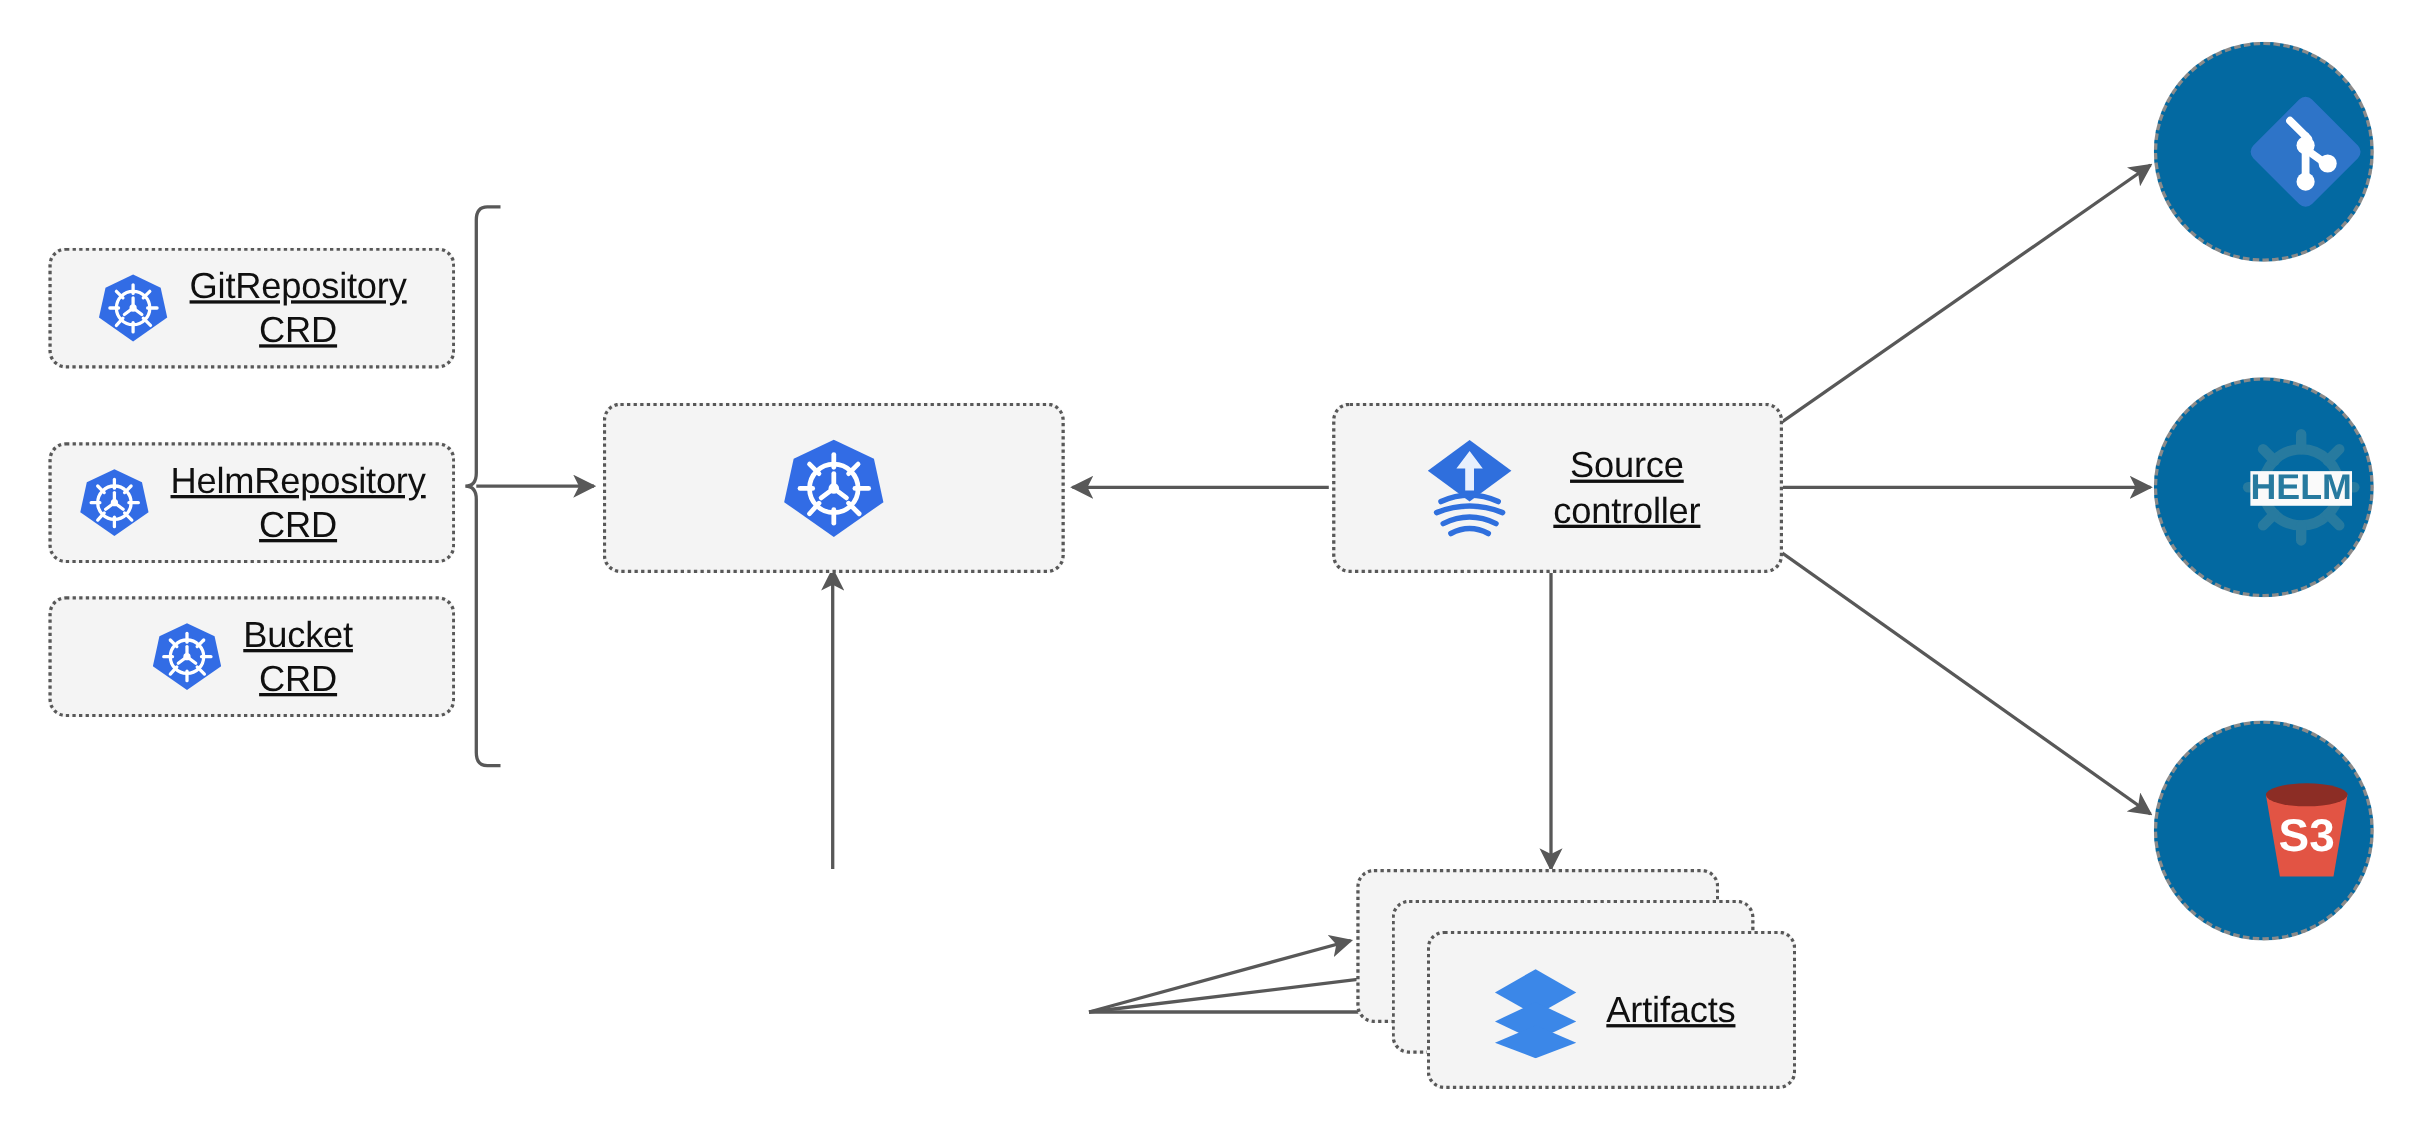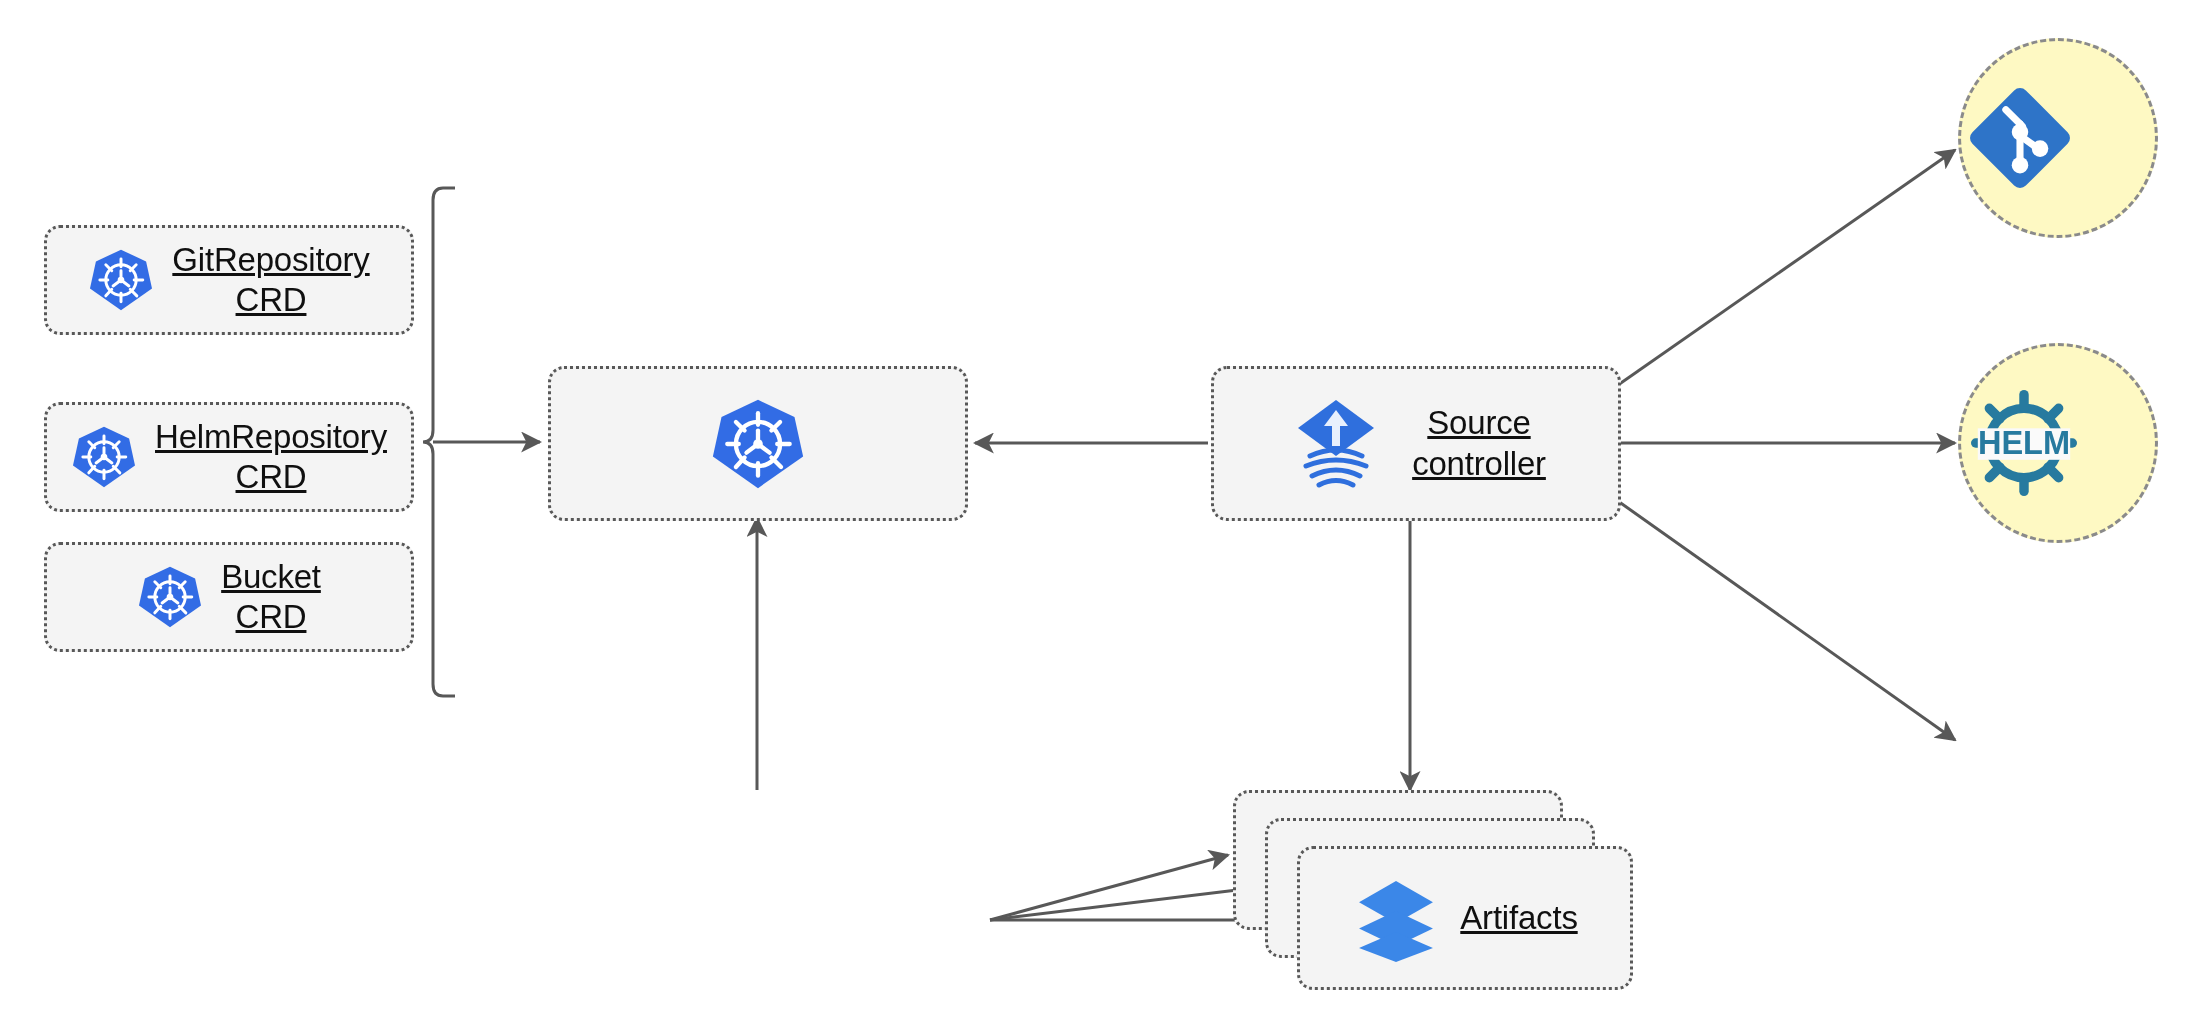--- a/index.html
+++ b/index.html
@@ -80,24 +80,24 @@
     align-items: center;
     justify-content: center;
   }
 
   
   .circle-node {
     position: absolute;
     box-sizing: border-box;
     border: 3px dashed #8a8a8a;
     border-radius: 50%;
-    background: #fef9c3;
-    display: flex;
-    align-items: center;
-    justify-content: flex-start;
+    background: #0369a1;
+    display: flex;
+    align-items: center;
+    justify-content: flex-end;
   }
 </style>
 </head>
 <body>
 
 <div id="canvas">
 
   <svg id="edges" viewBox="0 0 2196 1030">
     <defs>
       <marker id="arrow" viewBox="0 0 10 10" refX="9" refY="5" markerWidth="7" markerHeight="7" orient="auto-start-reverse">
@@ -299,14 +299,23 @@
           <line x1="83" y1="83" x2="93" y2="93"></line>
           <line x1="93" y1="27" x2="83" y2="37"></line>
           <line x1="37" y1="83" x2="27" y2="93"></line>
         </g>
         <rect x="16" y="46" width="88" height="30" fill="#fafafa"></rect>
         <text x="60" y="70" text-anchor="middle" font-family="Liberation Sans, sans-serif" font-size="31" font-weight="bold" fill="#277a9f">HELM</text>
       </svg>
     </span>
   </div>
 
+  <div class="circle-node" style="left:1958px; top:655px; width:200px; height:200px;">
+    <span class="icon-slot">
+      <svg width="116" height="116" viewBox="0 0 100 100">
+        <path d="M18 22 L82 22 L71 86 L29 86 Z" fill="#e25444"></path>
+        <ellipse cx="50" cy="22" rx="32" ry="9" fill="#8c2d25"></ellipse>
+        <text x="50" y="66" text-anchor="middle" font-family="Liberation Sans, sans-serif" font-size="36" font-weight="bold" fill="#ffffff">S3</text>
+      </svg>
+    </span>
+  </div>
 
 </div>
 
 </body></html>

